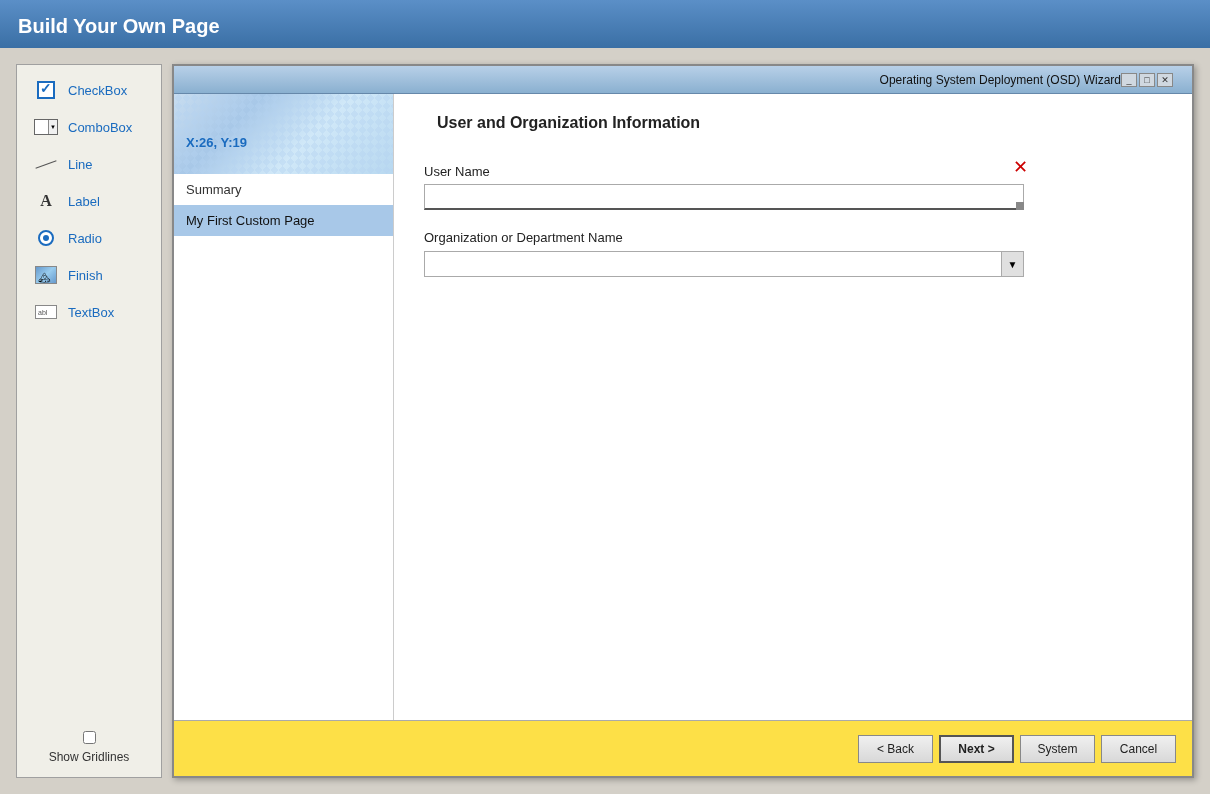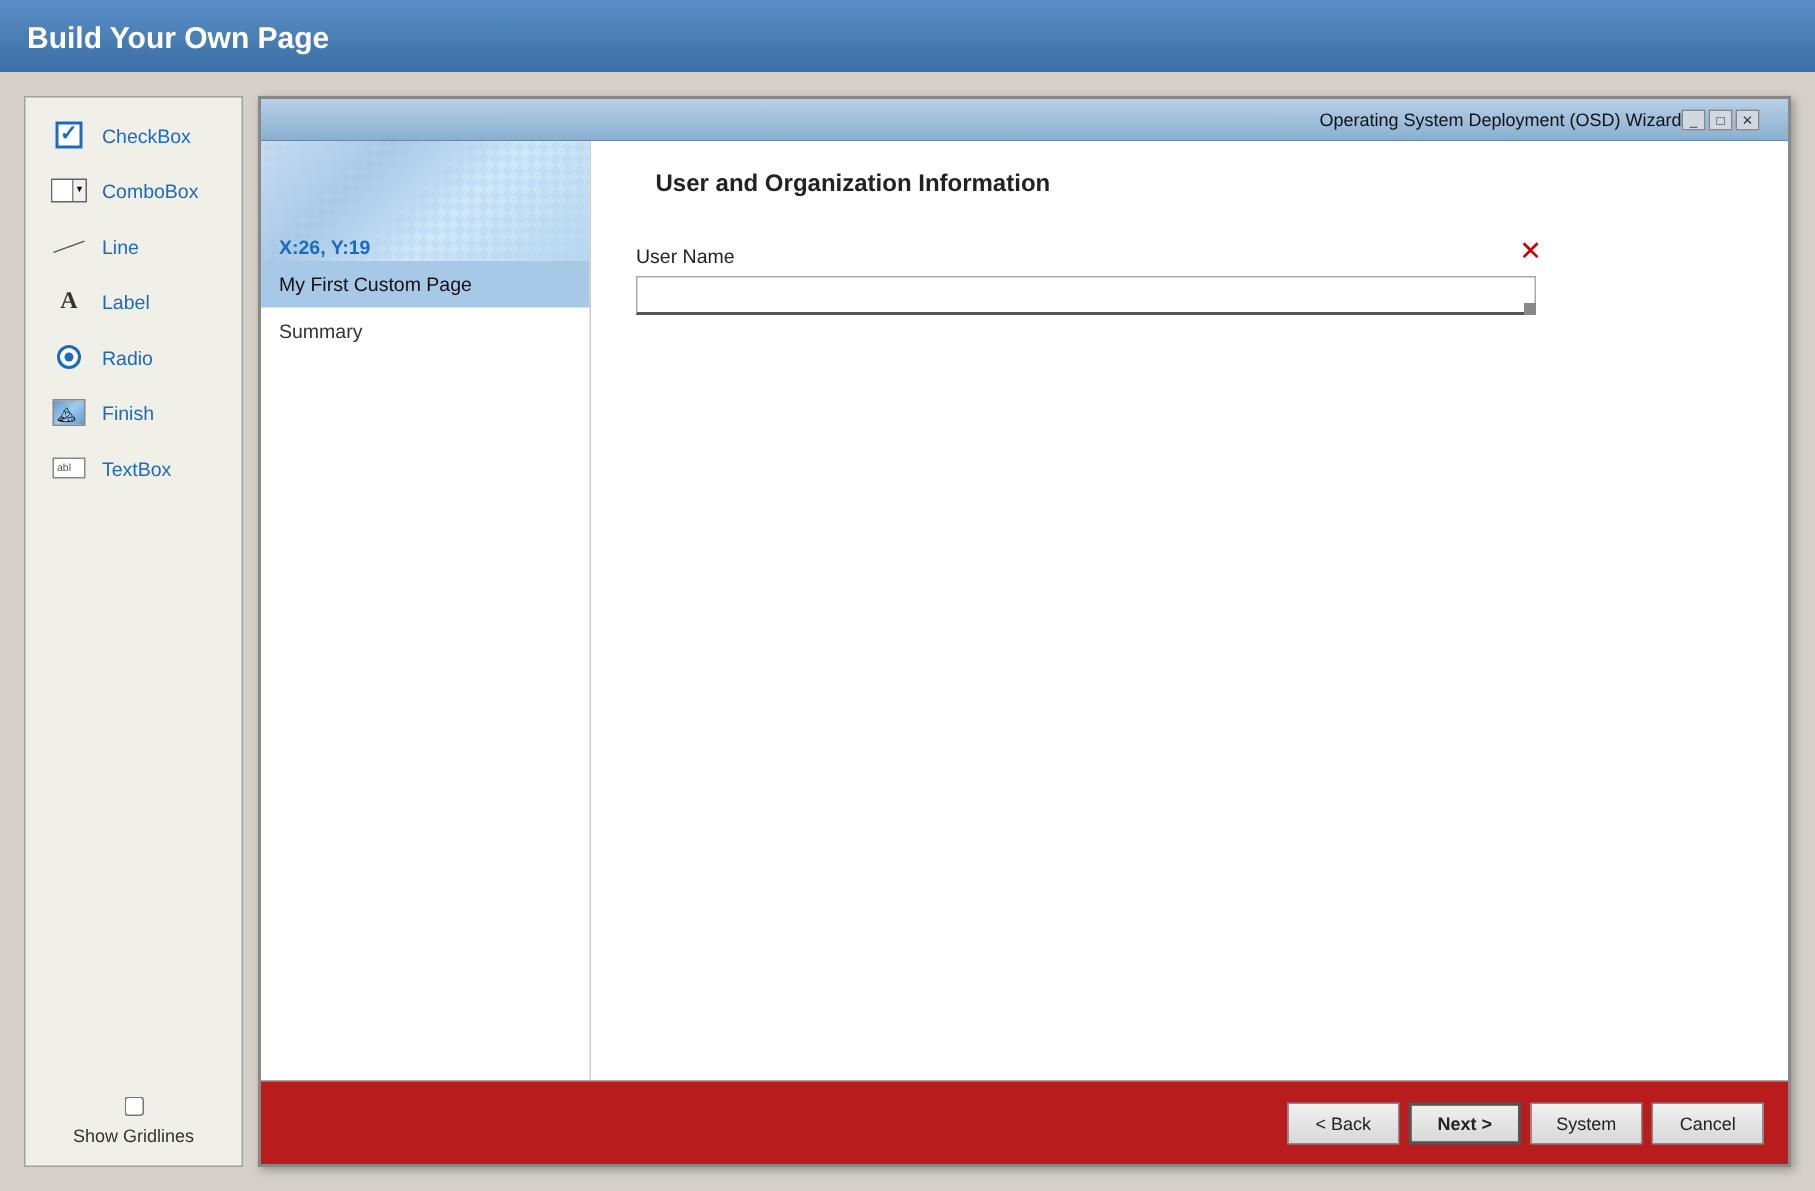--- a/index.html
+++ b/index.html
@@ -169,21 +169,21 @@
       background-image:
         linear-gradient(45deg, rgba(180,210,240,0.4) 25%, transparent 25%),
         linear-gradient(-45deg, rgba(180,210,240,0.4) 25%, transparent 25%),
         linear-gradient(45deg, transparent 75%, rgba(180,210,240,0.4) 75%),
         linear-gradient(-45deg, transparent 75%, rgba(180,210,240,0.4) 75%);
       background-size: 8px 8px;
     }
 
     .coord-label {
       position: absolute;
-      bottom: 2px;
+      bottom: 24px;
       left: 12px;
       color: #1a6bbf;
       font-size: 13px;
       font-weight: bold;
     }
 
     .wizard-nav-items {
       flex: 1;
       padding: 0;
     }
@@ -287,21 +287,21 @@
       border-left: none;
       display: flex;
       align-items: center;
       justify-content: center;
       cursor: pointer;
       font-size: 10px;
     }
 
     
     .wizard-footer {
-      background: #b91c1c;
+      background: #fde047;
       border-top: 1px solid #aaa;
       padding: 10px 16px;
       display: flex;
       justify-content: flex-end;
       gap: 6px;
       align-items: center;
       height: 56px;
     }
 
     .footer-btn {
@@ -510,40 +510,47 @@
       </div>
     </div>
 
     <div class="wizard-body">
 
       <div class="wizard-nav">
         <div class="wizard-nav-header">
           <span class="coord-label">X:26, Y:19</span>
         </div>
         <div class="wizard-nav-items">
+          <div class="nav-item">Summary</div>
           <div class="nav-item active">My First Custom Page</div>
-          <div class="nav-item">Summary</div>
         </div>
       </div>
 
       <div class="wizard-content">
 
         <div class="content-title">User and Organization Information</div>
 
         <div class="field-group">
           <div style="position:relative; width:600px; display:inline-block;">
             <span class="field-label">User Name</span>
             <span class="required-x">✕</span>
           </div>
           <div class="text-input-container">
             <input type="text" class="text-input-field" value="" style="">
             <div class="resize-handle"></div>
           </div>
         </div>
 
+        <div class="field-group">
+          <span class="field-label">Organization or Department Name</span>
+          <div class="combo-input-container">
+            <input type="text" class="combo-input-field" value="" style="">
+            <div class="combo-dropdown-btn">▼</div>
+          </div>
+        </div>
 
       </div>
 
     </div>
 
     <div class="wizard-footer">
       <button class="footer-btn">&lt; Back</button>
       <button class="footer-btn active-btn">Next &gt;</button>
       <button class="footer-btn">System</button>
       <button class="footer-btn">Cancel</button>

